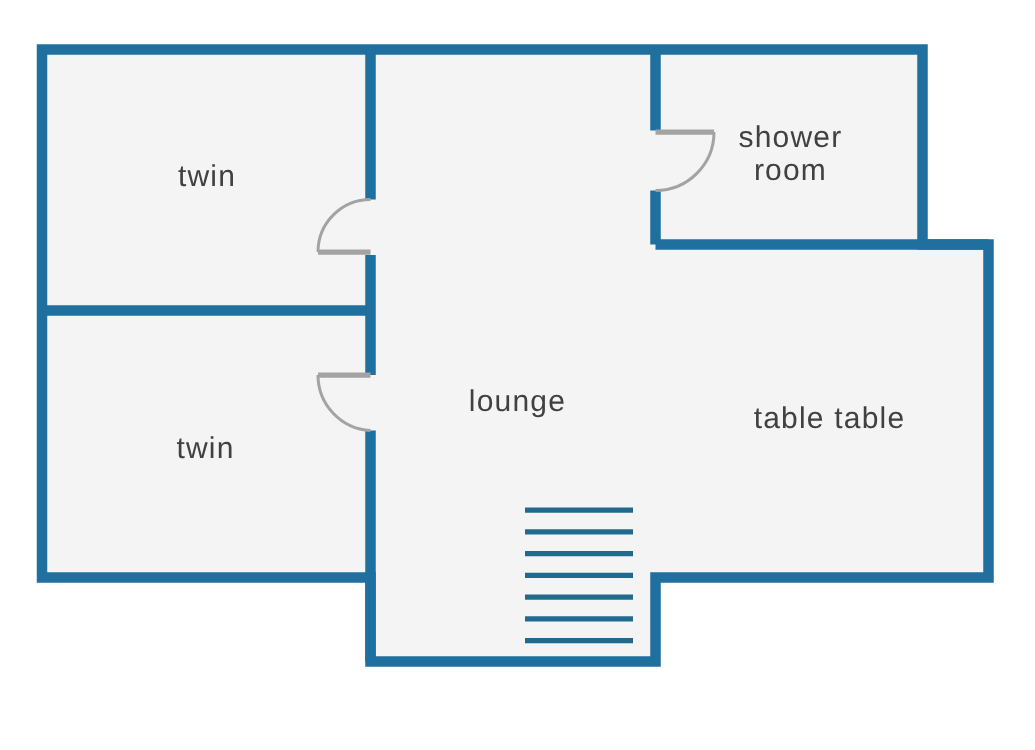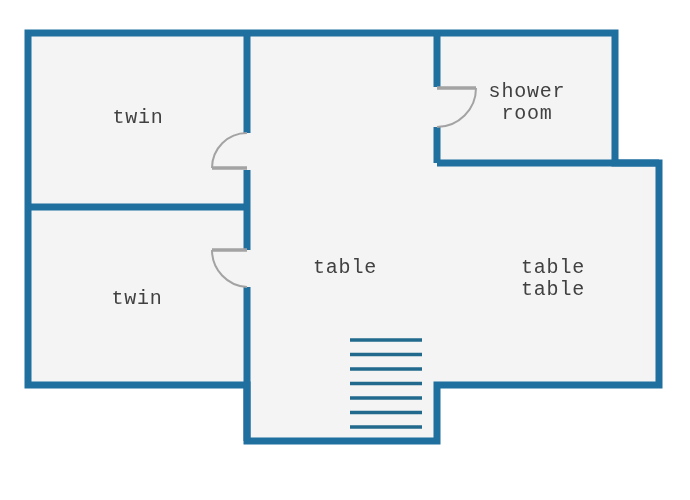--- a/index.html
+++ b/index.html
@@ -50,21 +50,20 @@
   .room-label {
     position: absolute;
     transform: translate(-50%, -50%);
     color: var(--text, #414141);
     font-size: 20px;
     letter-spacing: 0.8px;
     line-height: 1.1;
     text-align: center;
     white-space: normal;
     user-select: none;
-    font-family: Liberation Mono, monospace;
   }
 </style>
 </head>
 <body>
 
 <div class="plan-canvas">
   <svg class="plan-svg" width="690" height="500" viewBox="0 0 690 500">
       <path d="M28 33 H615 V163 H659 V385 H437 V441 H247 V385 H28 Z" class="footprint"></path>
       <path d="M28 207 H247" class="wall"></path>
       <path d="M247 33 V133" class="wall"></path>
@@ -83,17 +82,17 @@
       <path d="M350 354.5 H422" class="stair"></path>
       <path d="M350 369 H422" class="stair"></path>
       <path d="M350 383.5 H422" class="stair"></path>
       <path d="M350 398 H422" class="stair"></path>
       <path d="M350 412.5 H422" class="stair"></path>
       <path d="M350 427 H422" class="stair"></path>
     </svg>
   <div>
       <div class="room-label" style="left: 138px; top: 118px;">twin</div>
       <div class="room-label" style="left: 137px; top: 299px;">twin</div>
-      <div class="room-label" style="left: 345px; top: 268px;">table</div>
+      <div class="room-label" style="left: 345px; top: 268px;">lounge</div>
       <div class="room-label" style="left: 527px; top: 103px; width: 110px;">shower room</div>
       <div class="room-label" style="left: 553px; top: 279px; width: 110px;">table table</div>
     </div>
 </div>
 
 </body></html>

